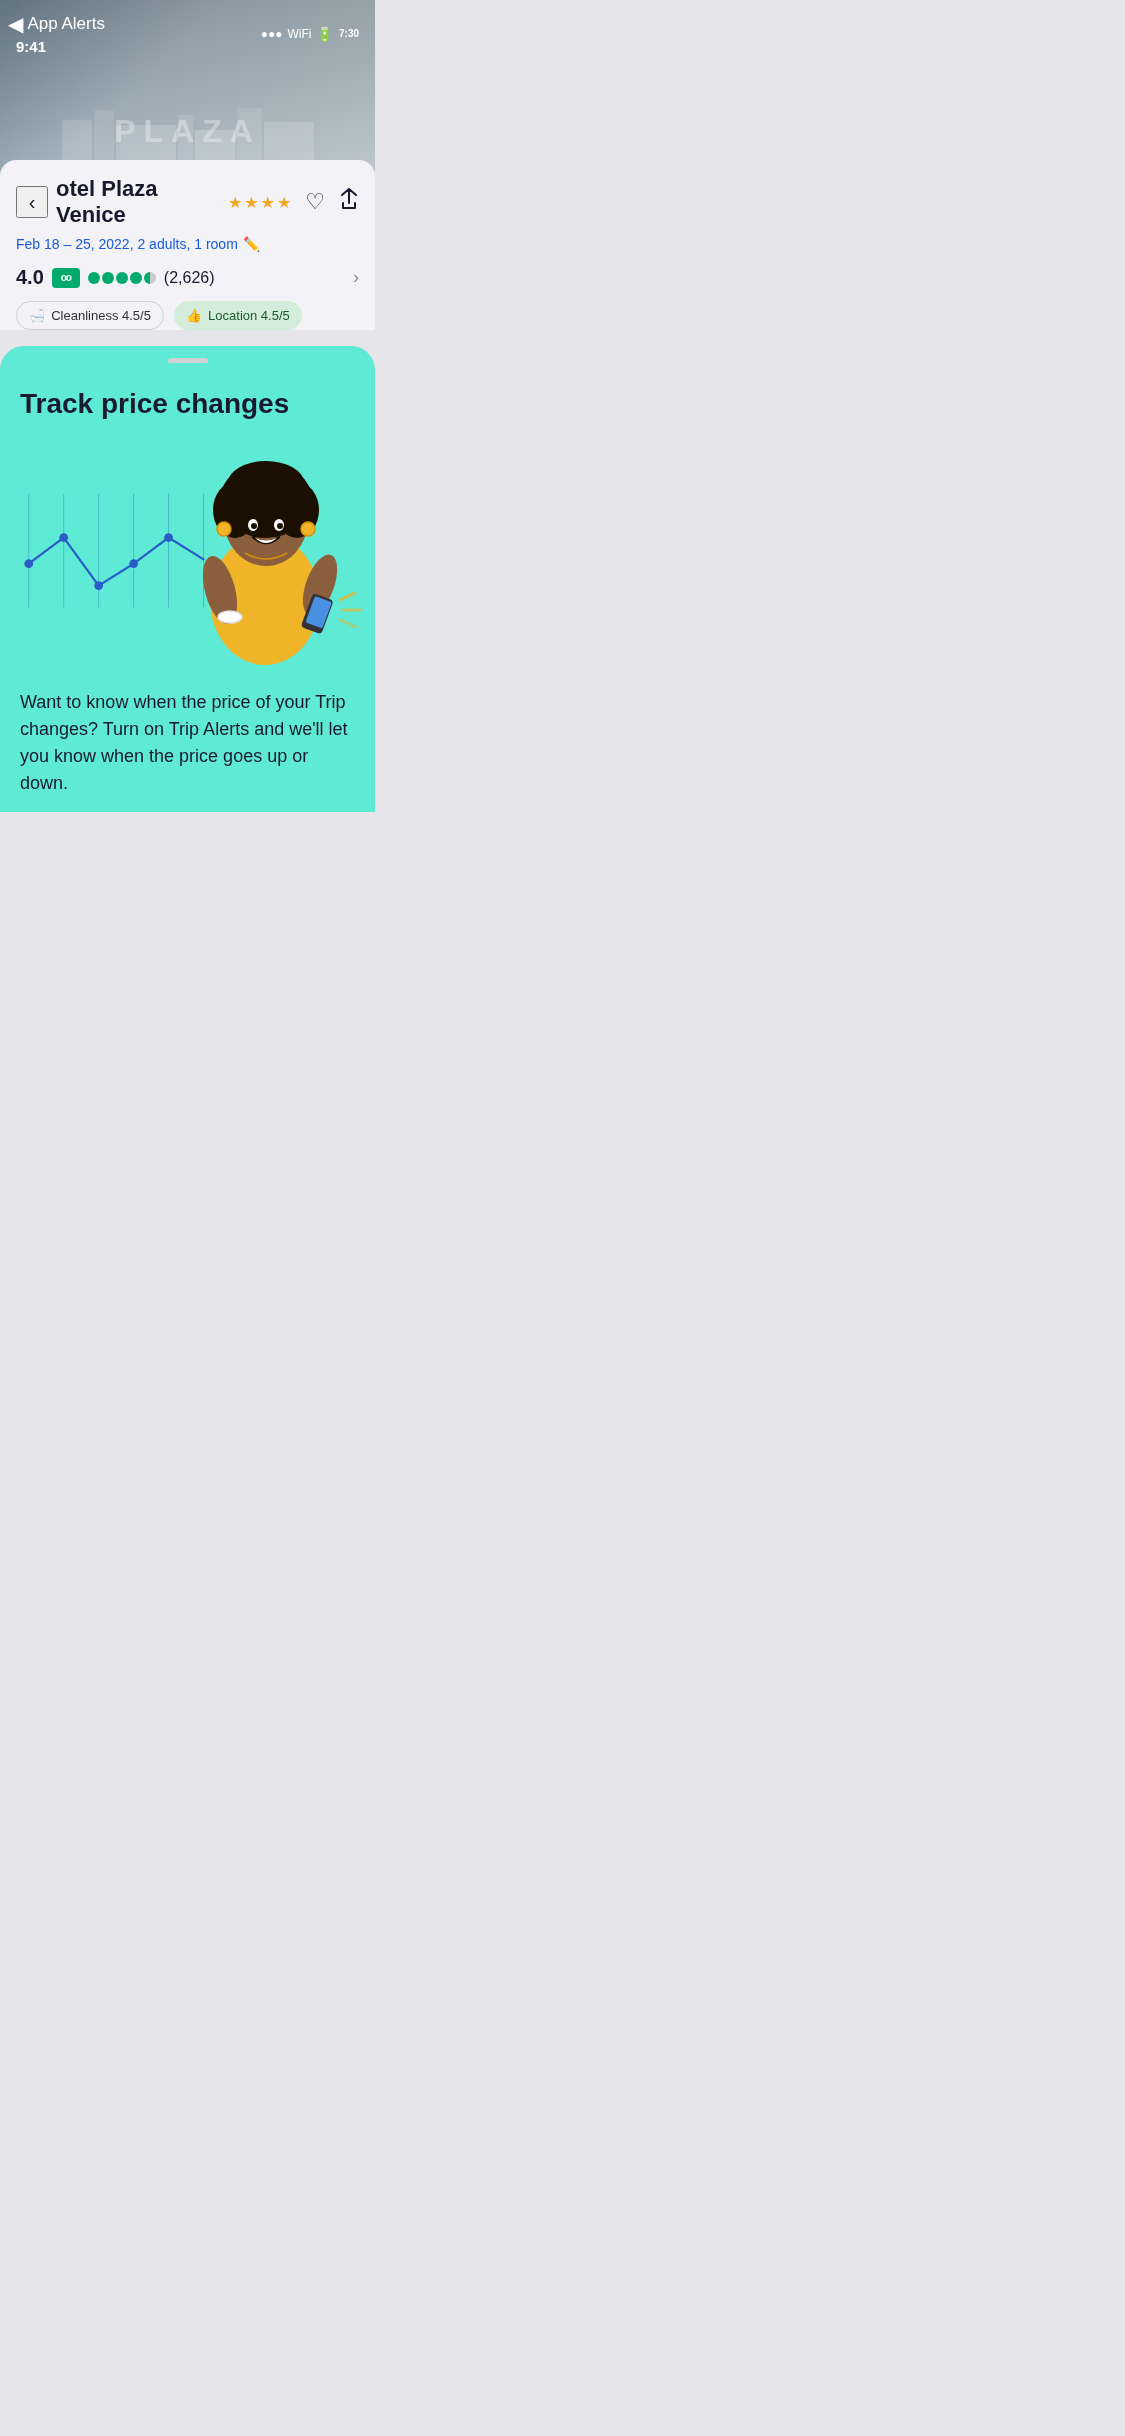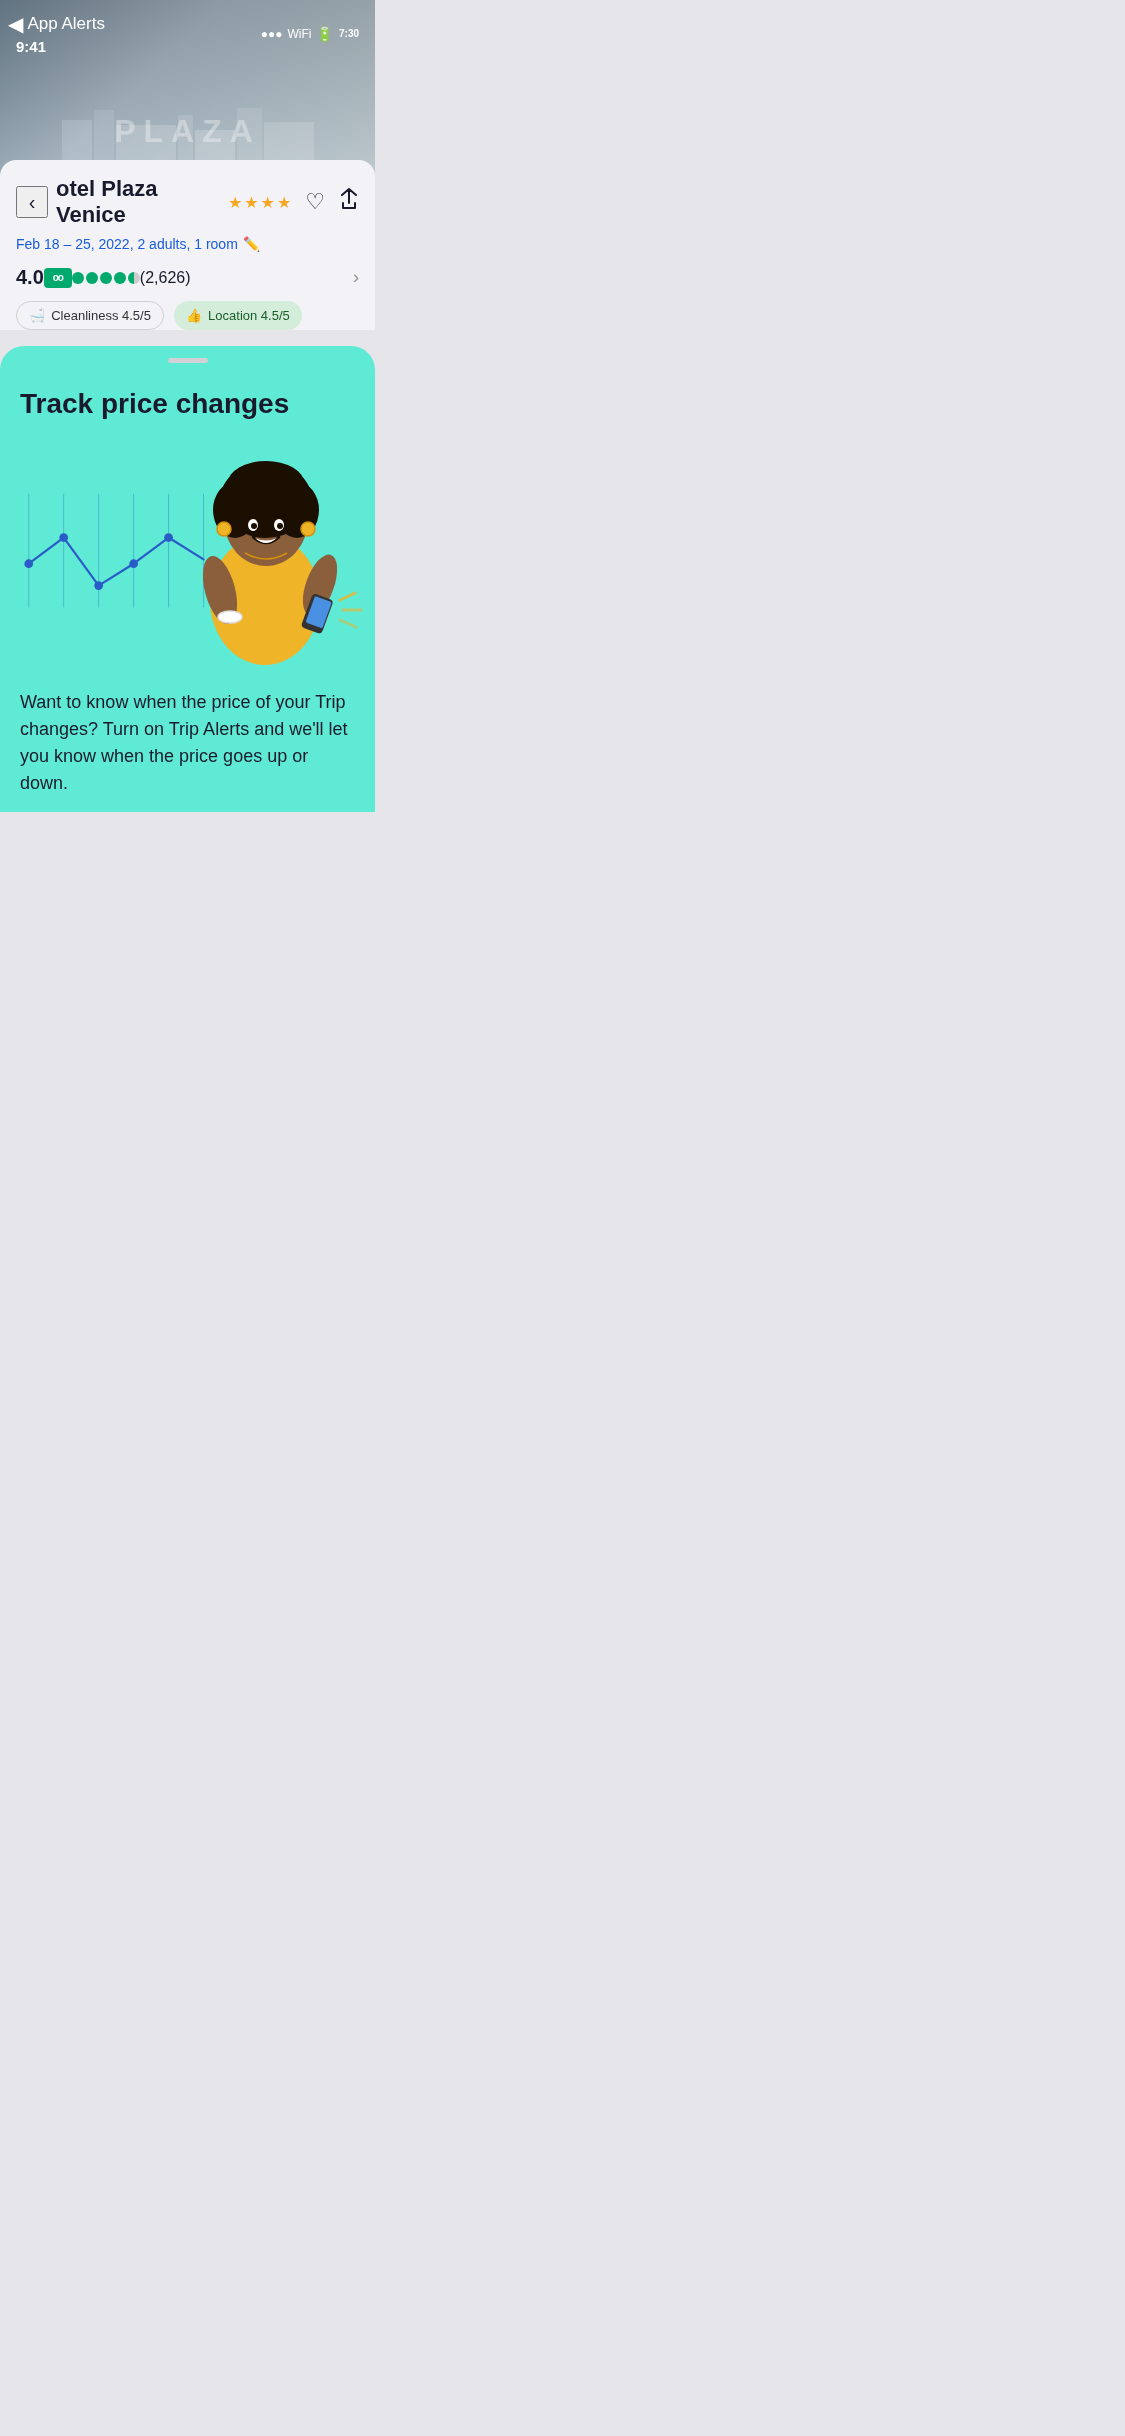--- a/index.html
+++ b/index.html
@@ -109,20 +109,21 @@
       margin-bottom: 14px;
       display: flex;
       align-items: flex-start;
       gap: 6px;
     }
     .pencil-icon { font-size: 14px; }
 
     .review-row {
       display: flex;
       align-items: center;
+      gap: 8px;
       margin-bottom: 12px;
     }
     .review-score {
       font-size: 20px;
       font-weight: 700;
       color: #1a1a2e;
     }
     .ta-circles {
       display: flex;
       gap: 2px;

